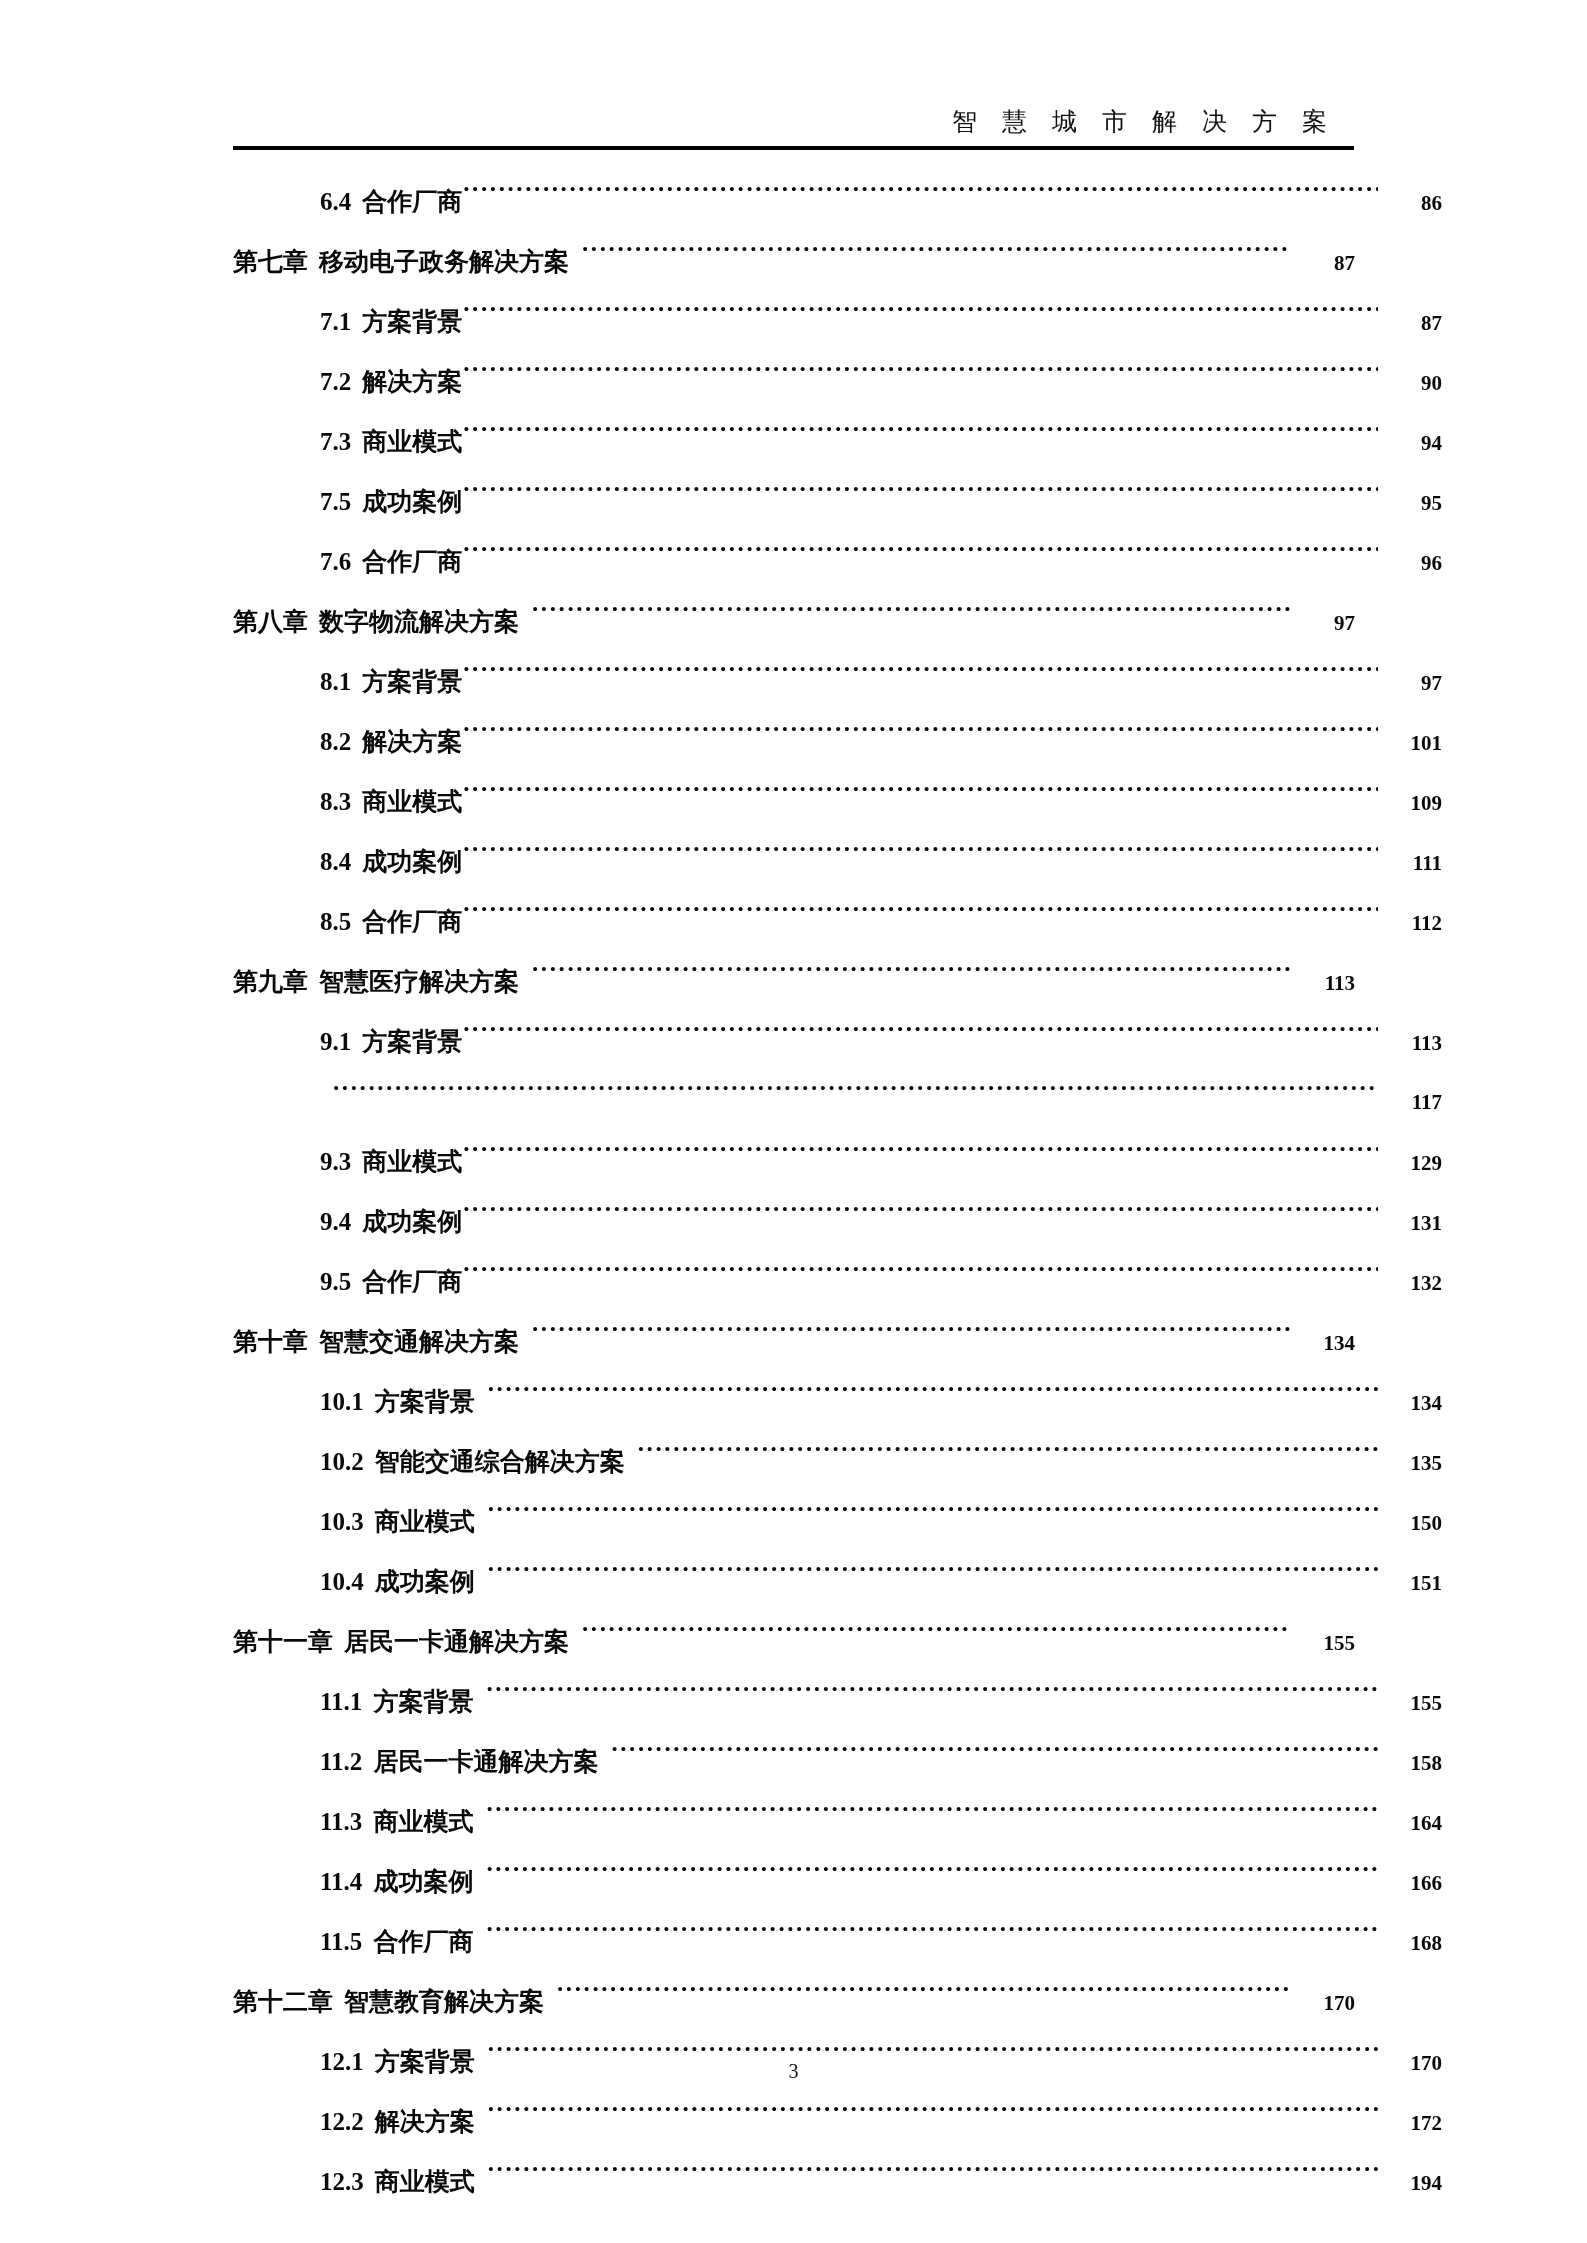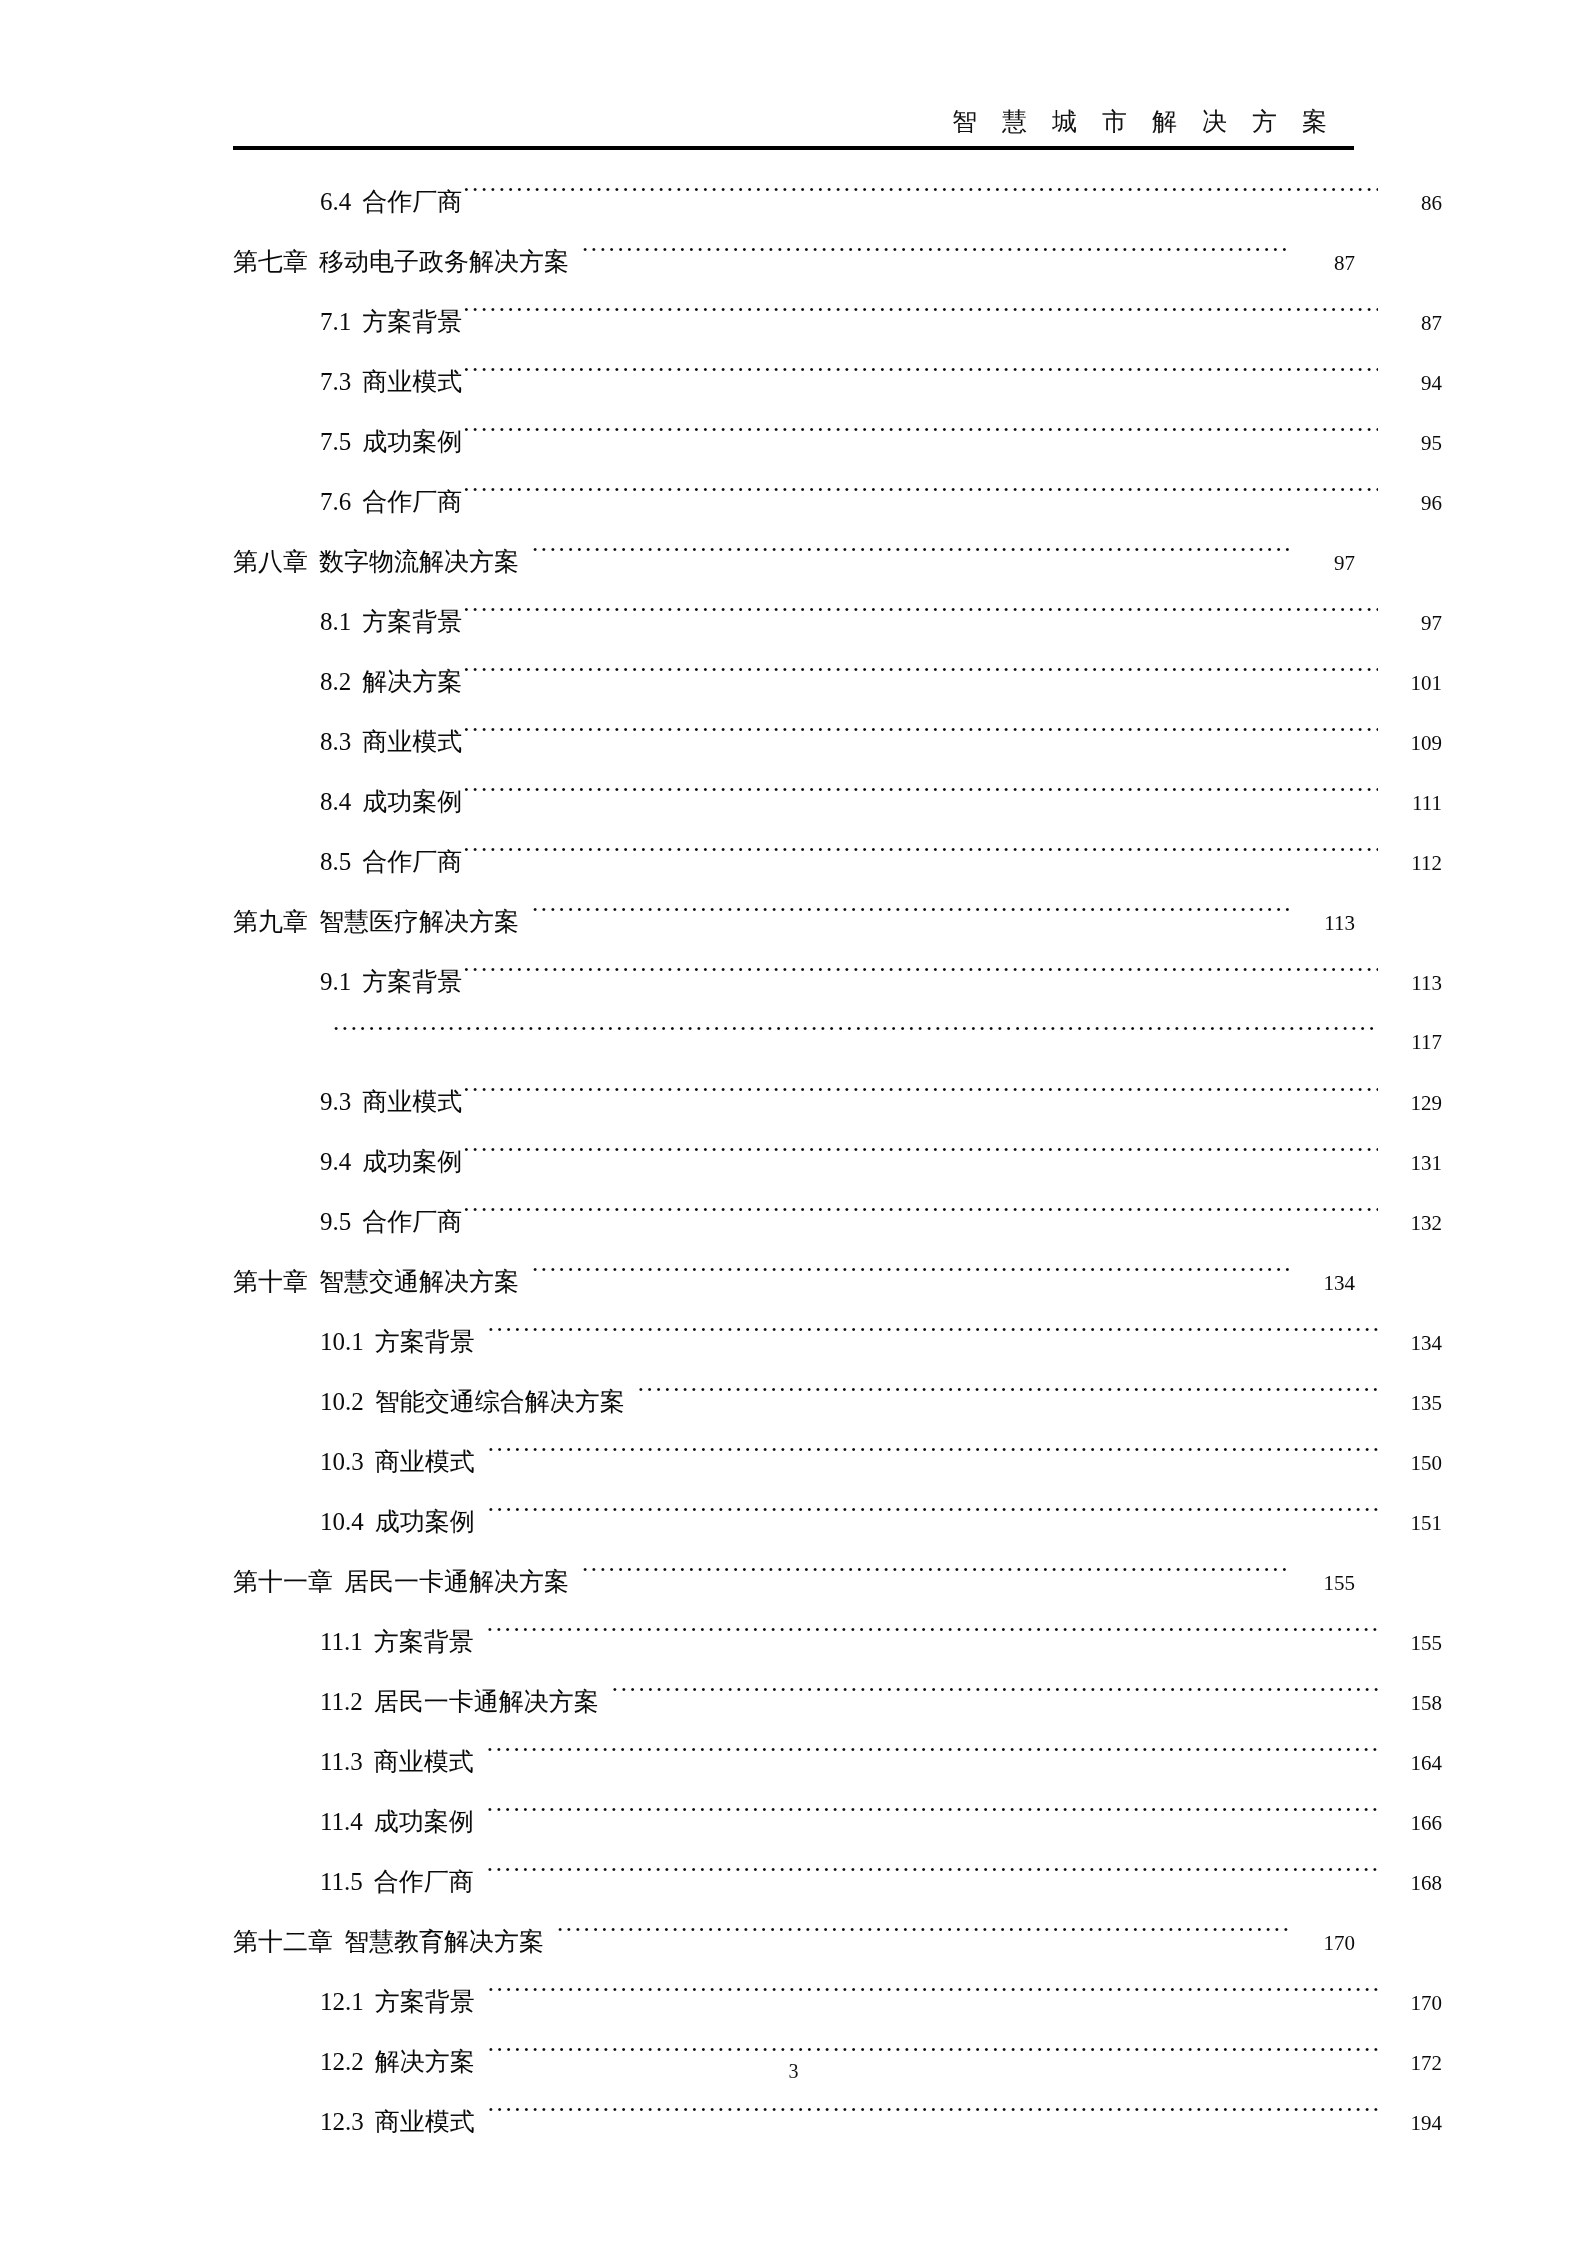--- a/index.html
+++ b/index.html
@@ -58,20 +58,21 @@
 
   .toc-row {
     display: flex;
     align-items: baseline;
     width: 100%;
     height: 60px;
     font-size: 25px;
     line-height: 60px;
     white-space: nowrap;
     overflow: hidden;
+    font-weight: bold;
   }
   .toc-row.lvl1 { padding-left: 0px; }
   .toc-row.lvl2 { padding-left: 87px; }
 
   .toc-label {
     flex: 0 0 auto;
     font-family: "Liberation Serif", "DejaVu Serif", serif;
     color: #0a0a0a;
   }
   .toc-num-prefix {
@@ -146,20 +147,25 @@
         <span class="toc-label"><span class="toc-num-prefix">第七章</span><span class="toc-gap"></span><span>移动电子政务解决方案</span></span>
         <span class="toc-leader"></span>
         <span class="toc-page">87</span>
       </div>
       <div class="toc-row lvl2">
         <span class="toc-label"><span class="toc-num-prefix">7.1</span><span class="toc-gap"></span><span>方案背景</span></span>
         <span class="toc-leader"></span>
         <span class="toc-page">87</span>
       </div>
       <div class="toc-row lvl2">
+        <span class="toc-label"><span class="toc-num-prefix">7.2</span><span class="toc-gap"></span><span>解决方案</span></span>
+        <span class="toc-leader"></span>
+        <span class="toc-page">90</span>
+      </div>
+      <div class="toc-row lvl2">
         <span class="toc-label"><span class="toc-num-prefix">7.3</span><span class="toc-gap"></span><span>商业模式</span></span>
         <span class="toc-leader"></span>
         <span class="toc-page">94</span>
       </div>
       <div class="toc-row lvl2">
         <span class="toc-label"><span class="toc-num-prefix">7.5</span><span class="toc-gap"></span><span>成功案例</span></span>
         <span class="toc-leader"></span>
         <span class="toc-page">95</span>
       </div>
       <div class="toc-row lvl2">

